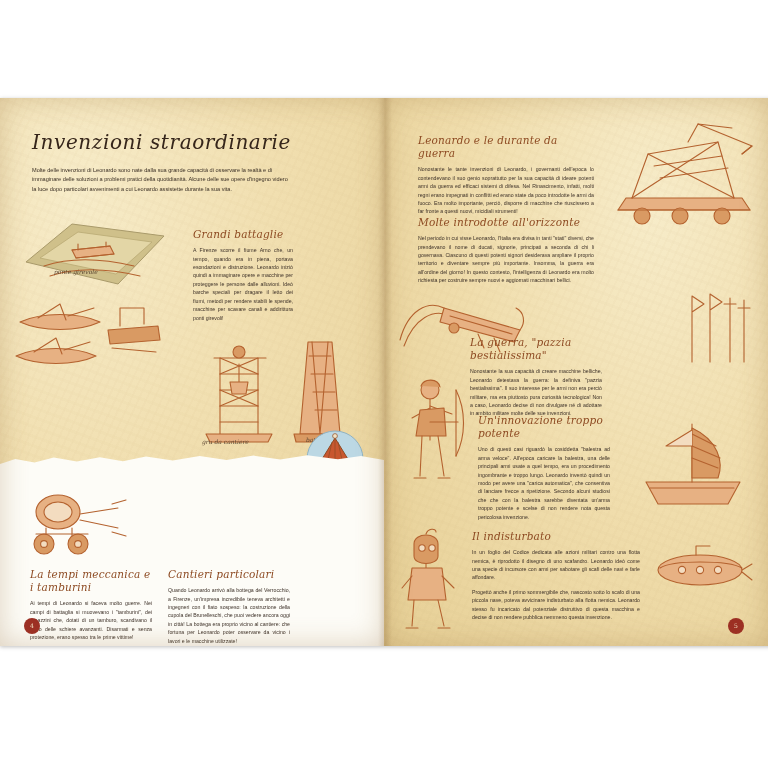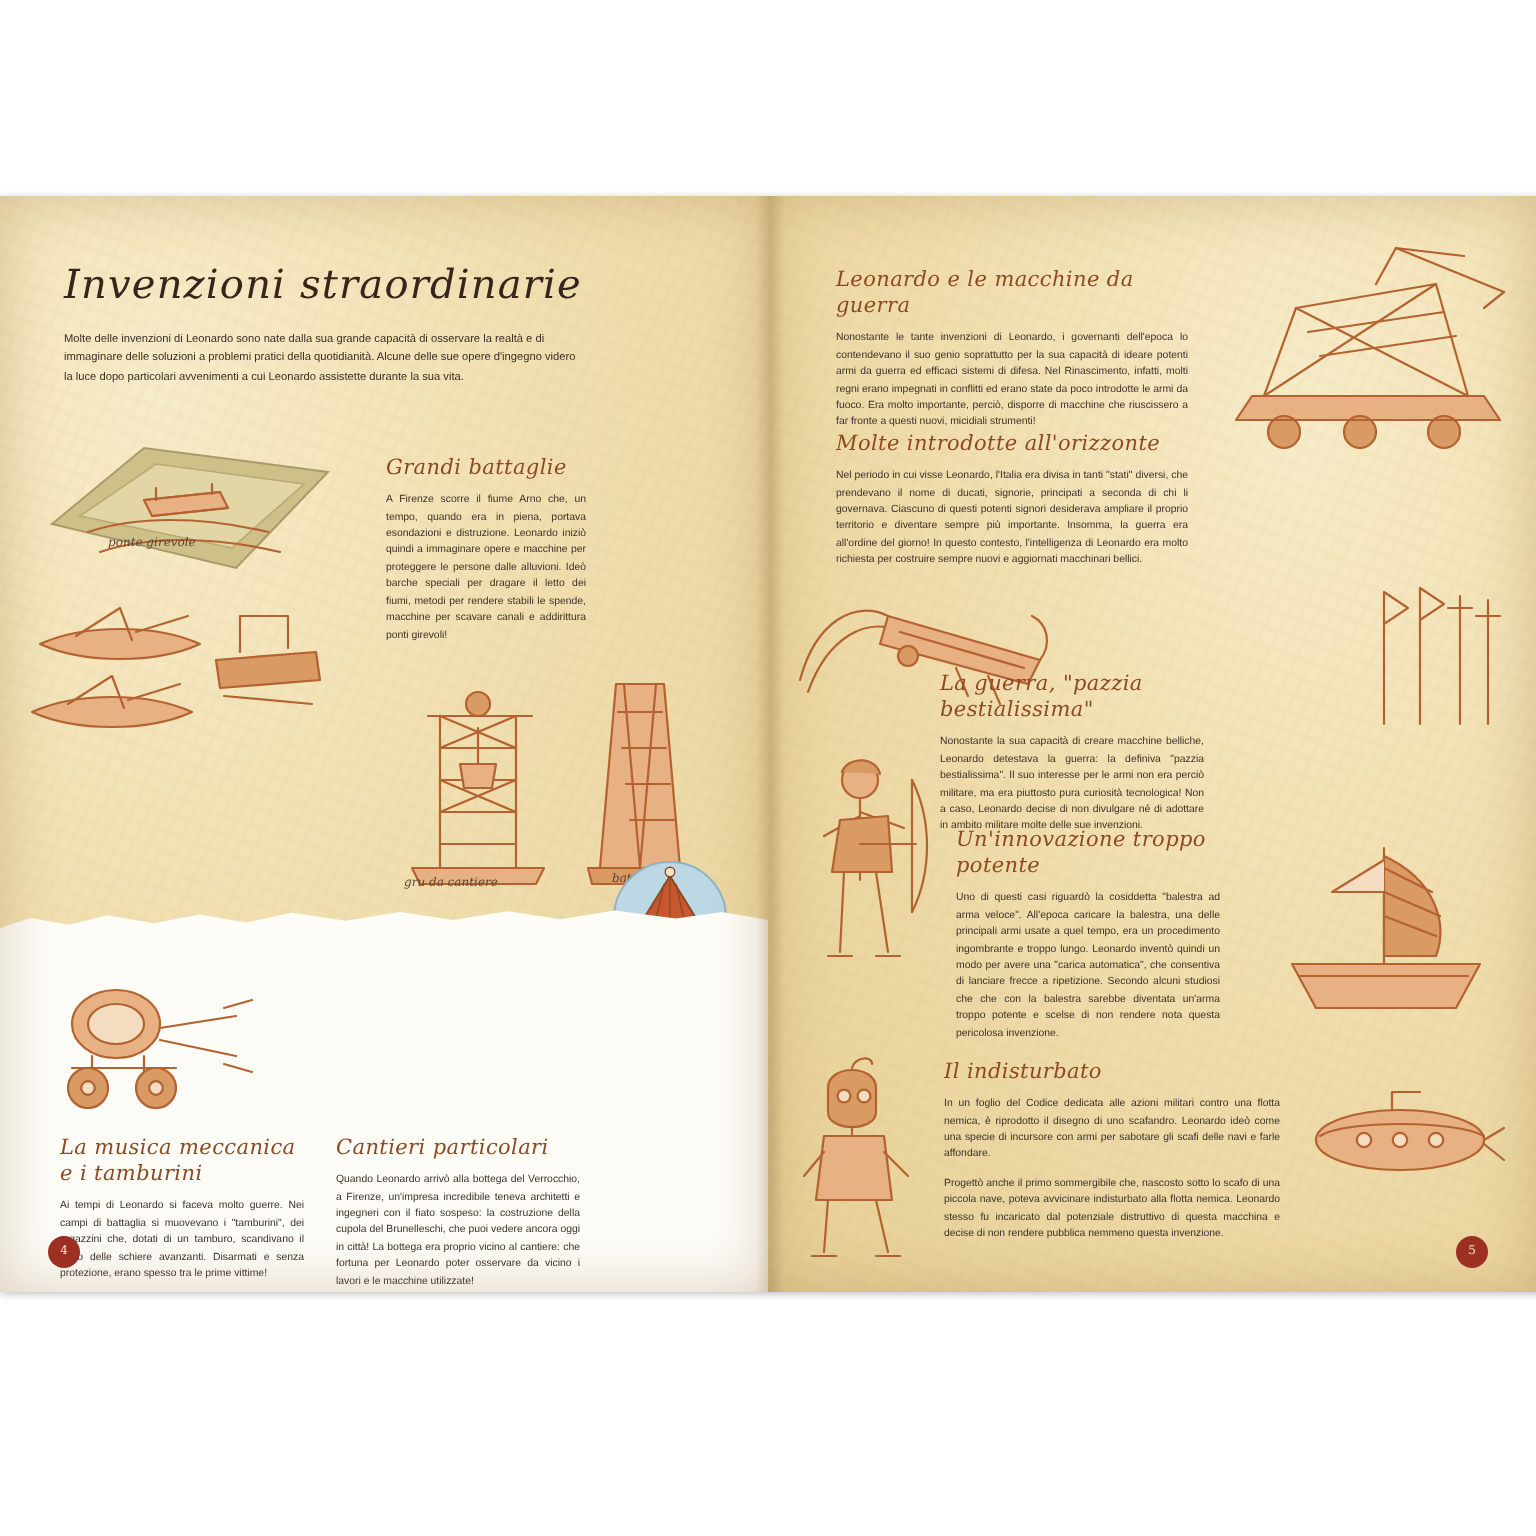--- a/index.html
+++ b/index.html
@@ -248,40 +248,40 @@
           <circle cx="22" cy="60" r="3.4" fill="#f3dcc0"></circle>
           <circle cx="56" cy="60" r="10" class="fill-m"></circle>
           <circle cx="56" cy="60" r="3.4" fill="#f3dcc0"></circle>
           <path d="M14 50 L66 50"></path>
           <path d="M90 20 L104 16 M90 48 L104 52"></path>
         </g>
       </svg>
     </div>
 
     <div class="tx" style="left:30px; top:470px; width:122px;">
-      <h2 class="sect">La musica meccanica e i tamburini</h2>
+      <h2 class="sect">La tempi meccanica e i tamburini</h2>
       <p class="body">Ai tempi di Leonardo si faceva molto guerre. Nei campi di battaglia si muovevano i "tamburini", dei ragazzini che, dotati di un tamburo, scandivano il ritmo delle schiere avanzanti. Disarmati e senza protezione, erano spesso tra le prime vittime!</p>
 
     </div>
 
     <div class="tx" style="left:168px; top:470px; width:122px;">
       <h2 class="sect">Cantieri particolari</h2>
       <p class="body">Quando Leonardo arrivò alla bottega del Verrocchio, a Firenze, un'impresa incredibile teneva architetti e ingegneri con il fiato sospeso: la costruzione della cupola del Brunelleschi, che puoi vedere ancora oggi in città! La bottega era proprio vicino al cantiere: che fortuna per Leonardo poter osservare da vicino i lavori e le macchine utilizzate!</p>
 
     </div>
 
     <div class="folio" style="left:24px;">4</div>
     <div class="page-edge-shadow"></div>
   </div>
 
   <div class="page" id="page-right">
     <div class="grain"></div>
 
     <div class="tx" style="left:34px; top:36px; width:176px;">
-      <h2 class="sect">Leonardo e le macchine da guerra</h2>
+      <h2 class="sect">Leonardo e le durante da guerra</h2>
       <p class="body">Nonostante le tante invenzioni di Leonardo, i governanti dell'epoca lo contendevano il suo genio soprattutto per la sua capacità di ideare potenti armi da guerra ed efficaci sistemi di difesa. Nel Rinascimento, infatti, molti regni erano impegnati in conflitti ed erano state da poco introdotte le armi da fuoco. Era molto importante, perciò, disporre di macchine che riuscissero a far fronte a questi nuovi, micidiali strumenti!</p>
     </div>
 
     <div class="ill" style="left:218px; top:22px; width:156px; height:106px;">
       <svg width="156" height="106" viewBox="0 0 156 106">
         <g class="ink">
           <path d="M24 78 L140 78 L148 90 L16 90 Z" class="fill-l"></path>
           <path d="M30 78 L46 34 L116 22 L132 78"></path>
           <path d="M46 34 L132 78 M116 22 L30 78"></path>
           <path d="M52 46 L120 36 M58 58 L126 48"></path>

